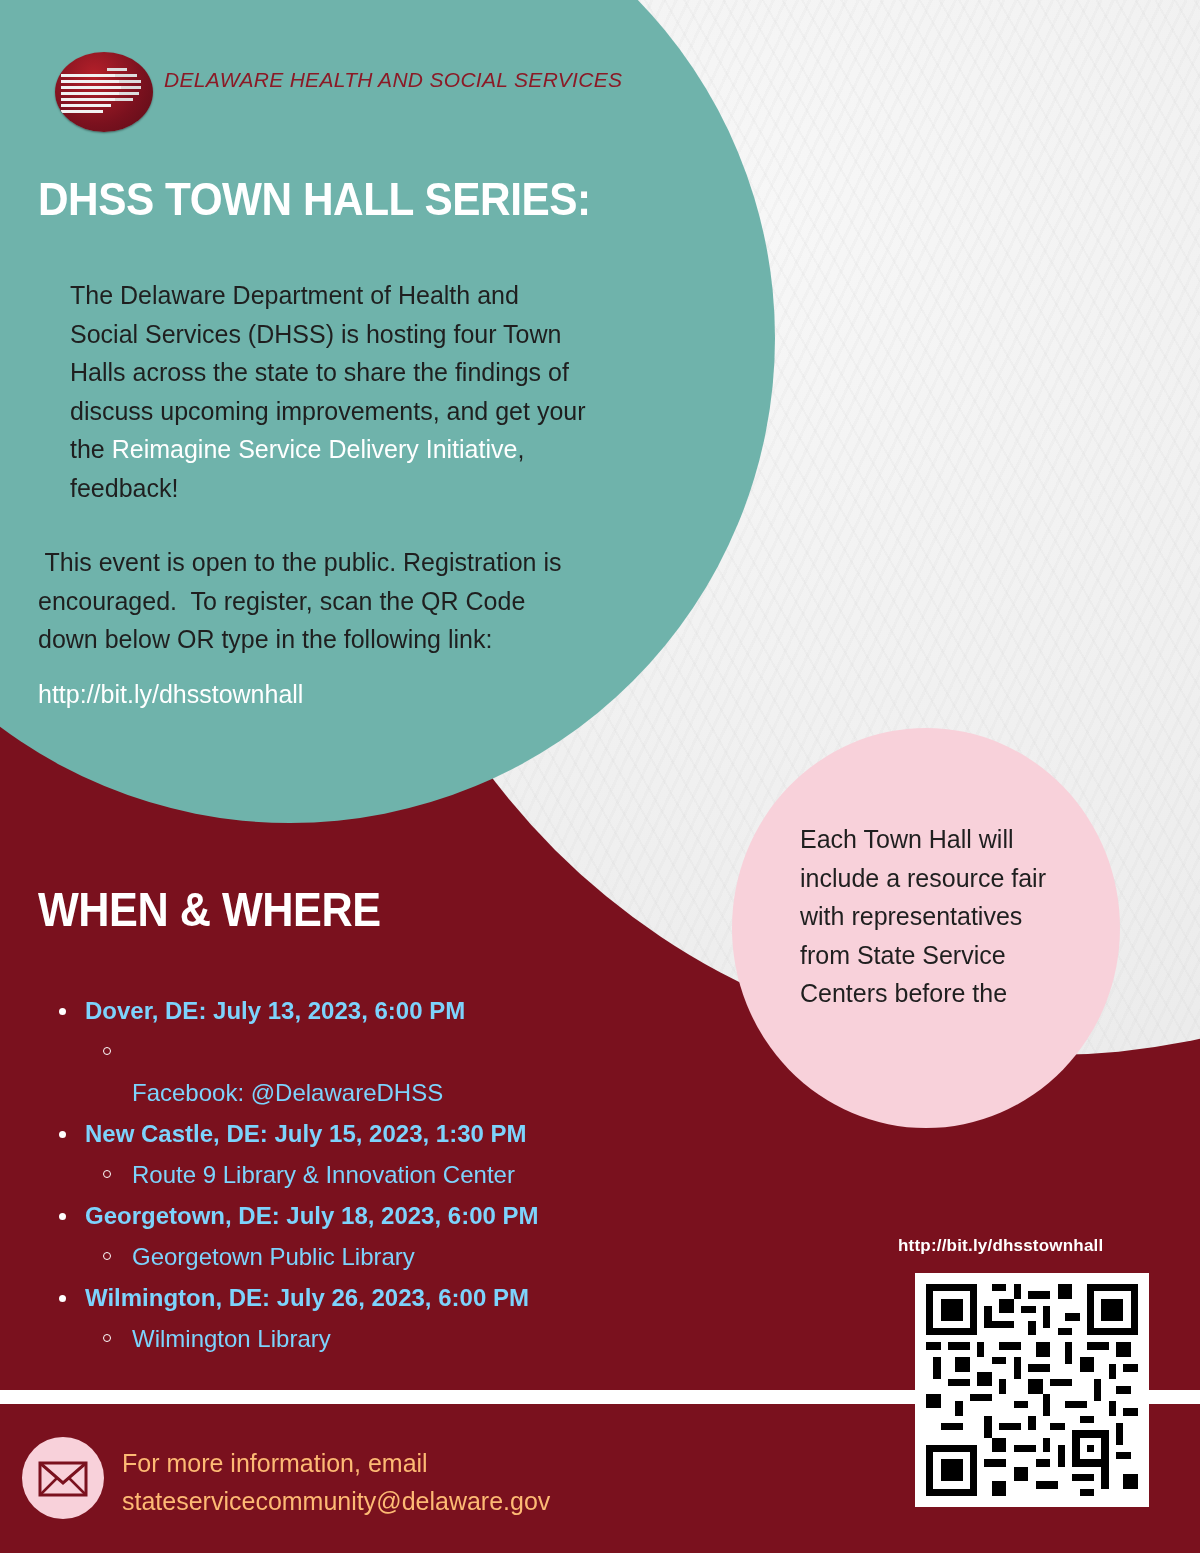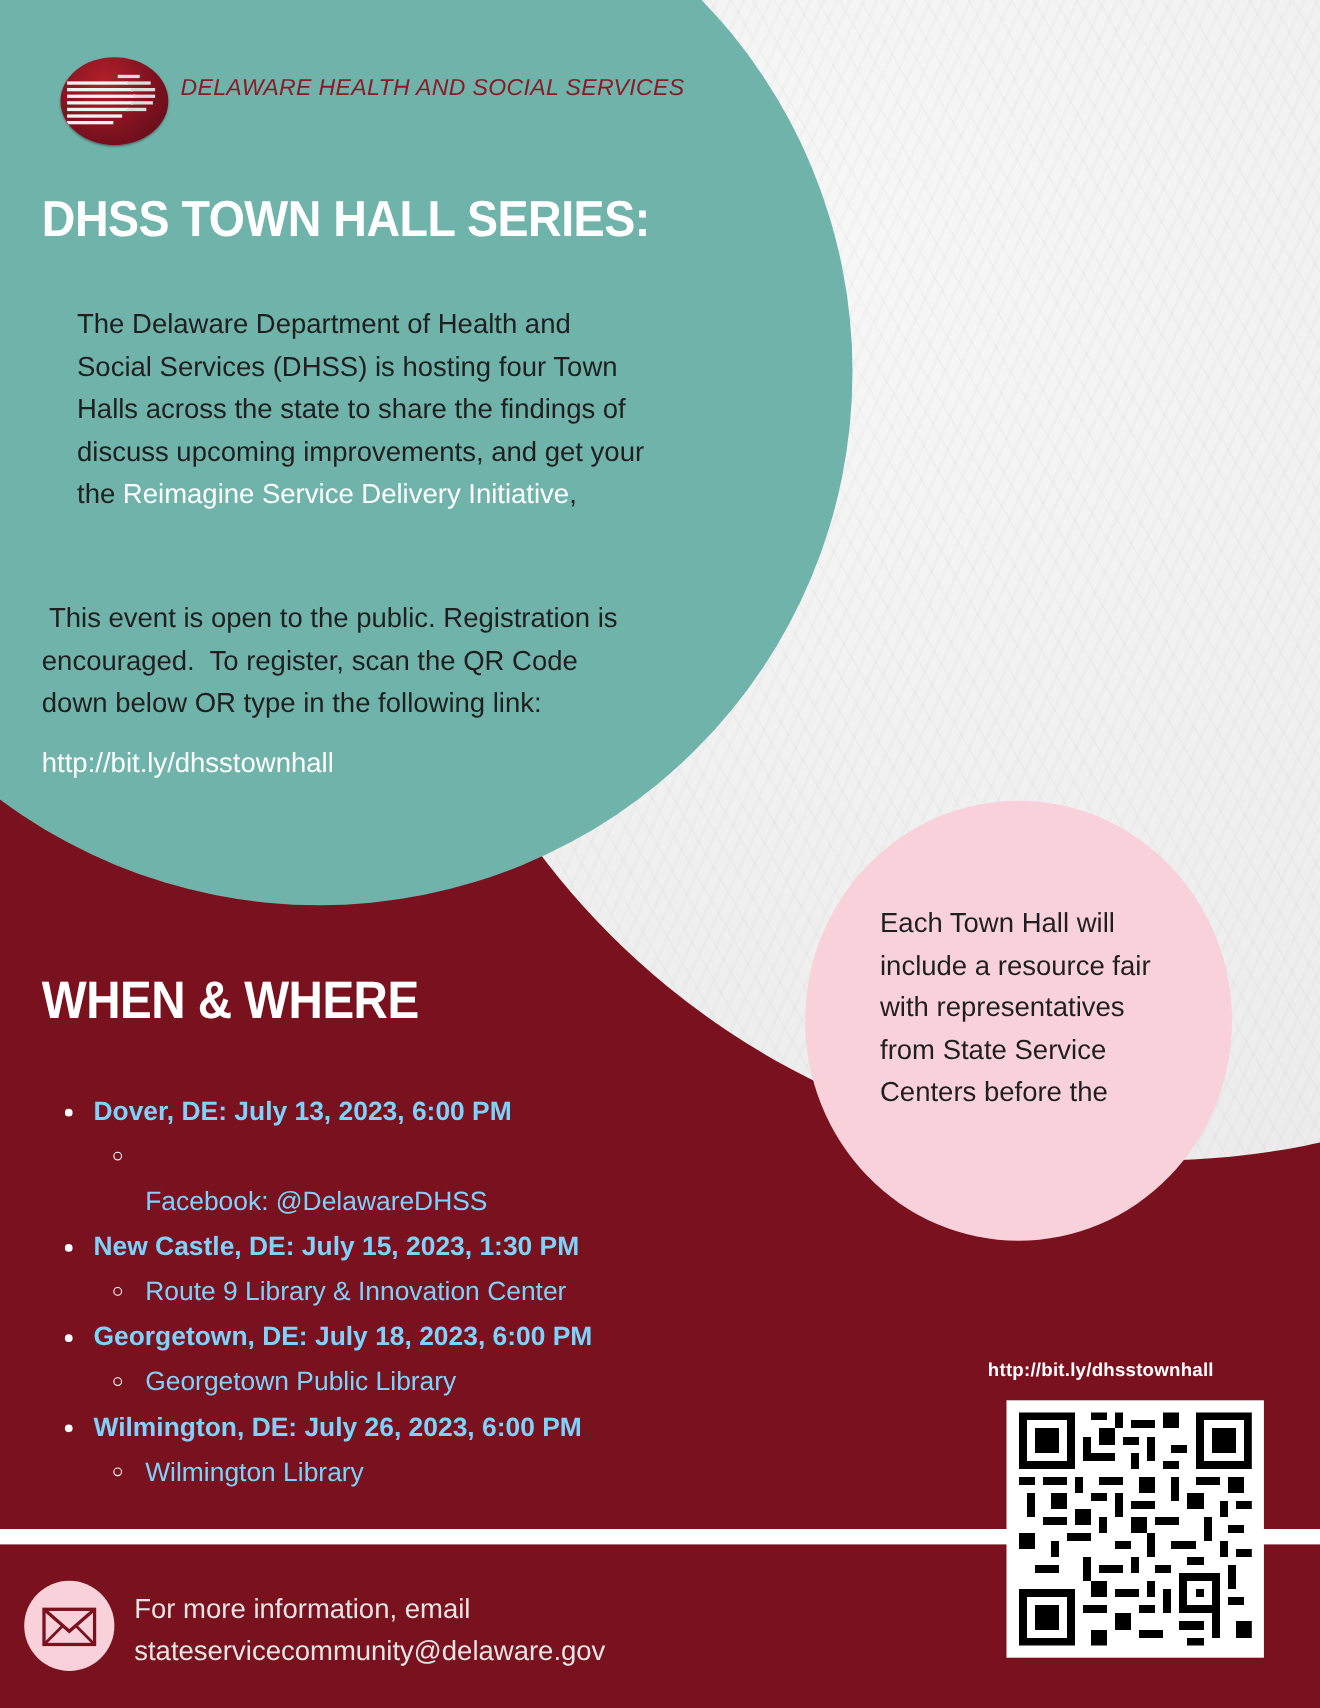--- a/index.html
+++ b/index.html
@@ -36,21 +36,21 @@
   .event-sub::before { content: ""; position: absolute; left: 48px; top: 16px; width: 6px; height: 6px; border-radius: 50%; border: 1.5px solid #fff; }
 
   .pink-text { position: absolute; left: 800px; top: 820px; width: 320px; font-size: 25px; line-height: 38.5px; color: #1f1f1f; }
 
   .qr-url { position: absolute; left: 898px; top: 1236px; font-size: 17px; color: #ffffff; font-weight: bold; letter-spacing: 0.2px; }
   .qr-box { position: absolute; left: 915px; top: 1273px; width: 234px; height: 234px; background: #ffffff; }
   .qr-grid { position: absolute; left: 11px; top: 11px; width: 212px; height: 212px; }
 
   .mail-circle { position: absolute; left: 22px; top: 1437px; width: 82px; height: 82px; border-radius: 50%; background: #f8d1da; }
   .mail-circle svg { position: absolute; left: 16px; top: 24px; }
-  .contact { position: absolute; left: 122px; top: 1444px; color: #e5e5e5; font-size: 25px; line-height: 38px; }
+  .contact { position: absolute; left: 122px; top: 1444px; color: #fdba74; font-size: 25px; line-height: 38px; }
 </style>
 </head>
 <body>
 
 <div class="bg-white">
   <div class="white-circle"></div>
   <div class="teal-circle"></div>
   <div class="pink-circle"></div>
   <div class="divider"></div>
 </div>
@@ -73,20 +73,21 @@
 <div class="logo-text">DELAWARE HEALTH AND SOCIAL SERVICES</div>
 
 <div class="title">DHSS TOWN HALL SERIES:</div>
 
 <div class="intro">
   <div>The Delaware Department of Health and</div>
   <div>Social Services (DHSS) is hosting four Town</div>
   <div>Halls across the state to share the findings of</div>
   <div>discuss upcoming improvements, and get your</div>
   <div><span>the </span><span class="hl">Reimagine Service Delivery Initiative</span><span>,</span></div>
+  <div>feedback!</div>
 </div>
 
 <div class="register">
   <div style="white-space:pre"> This event is open to the public. Registration is</div>
   <div style="white-space:pre">encouraged.  To register, scan the QR Code</div>
   <div>down below OR type in the following link:</div>
 </div>
 
 <div class="link">http://bit.ly/dhsstownhall</div>
 

